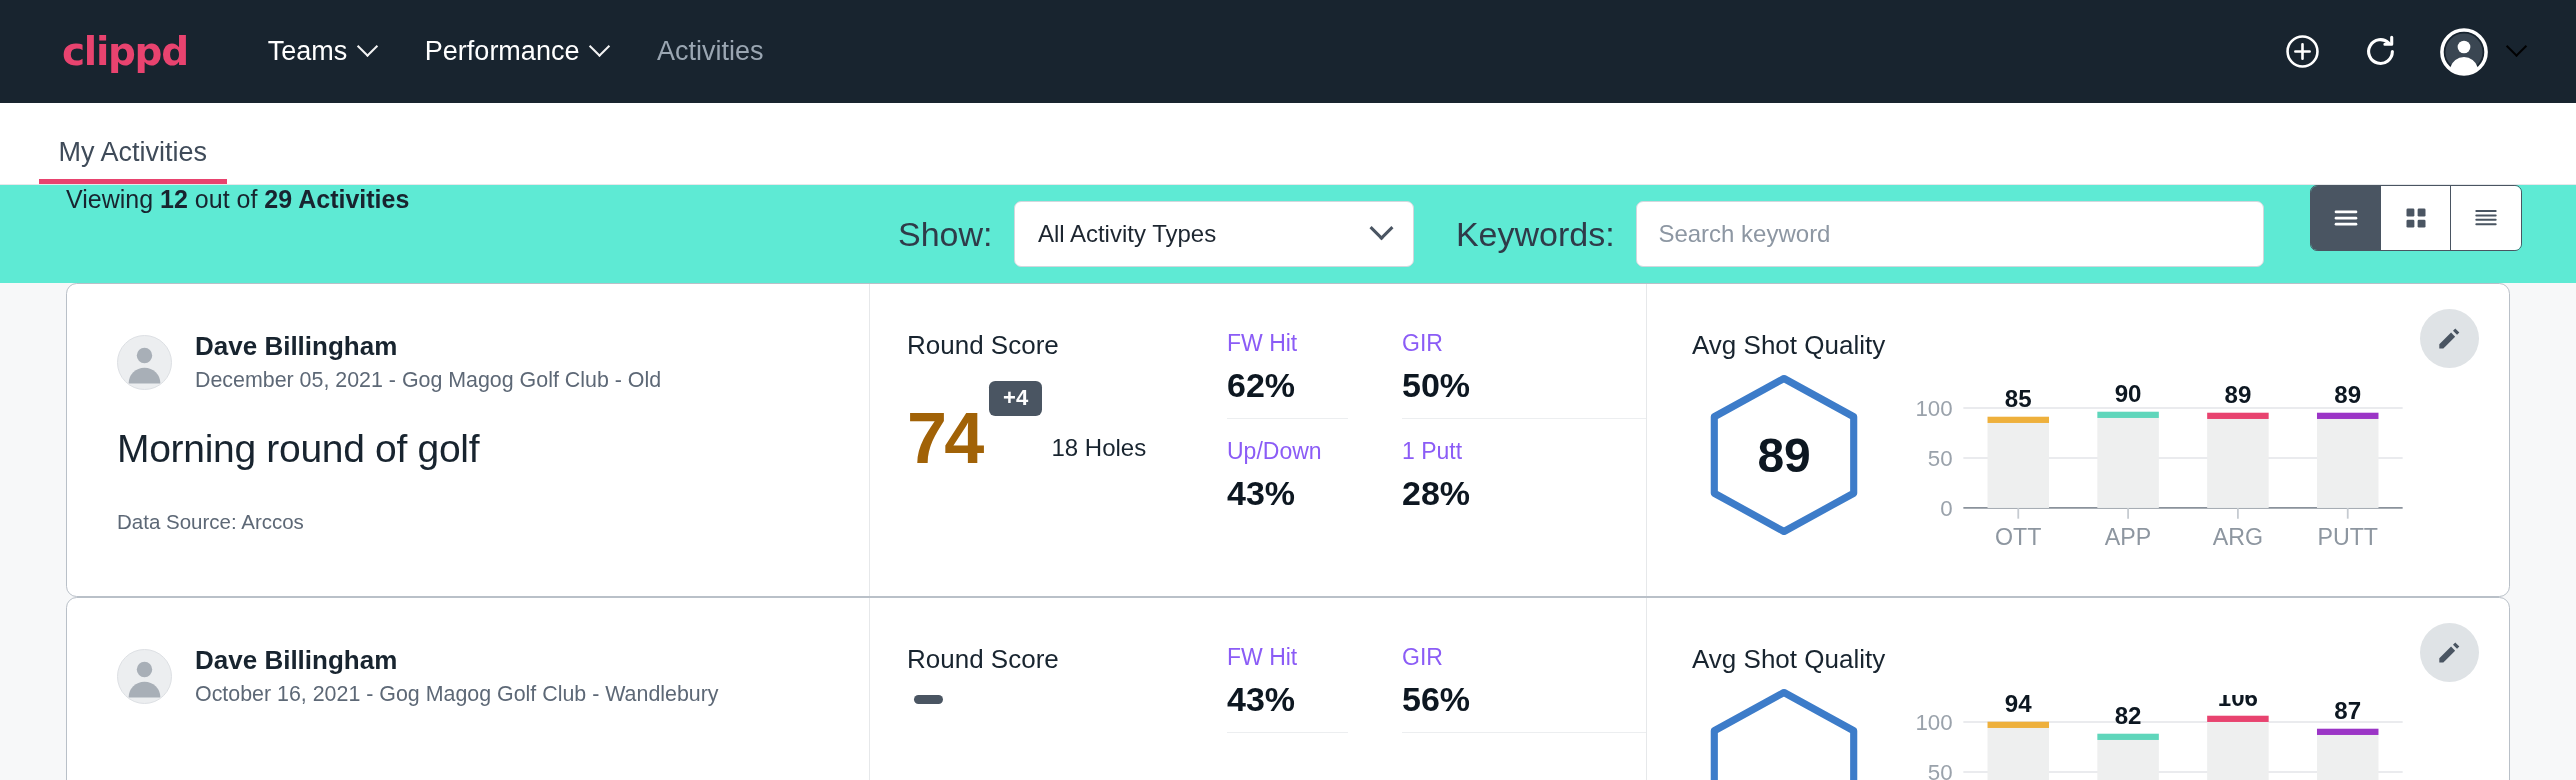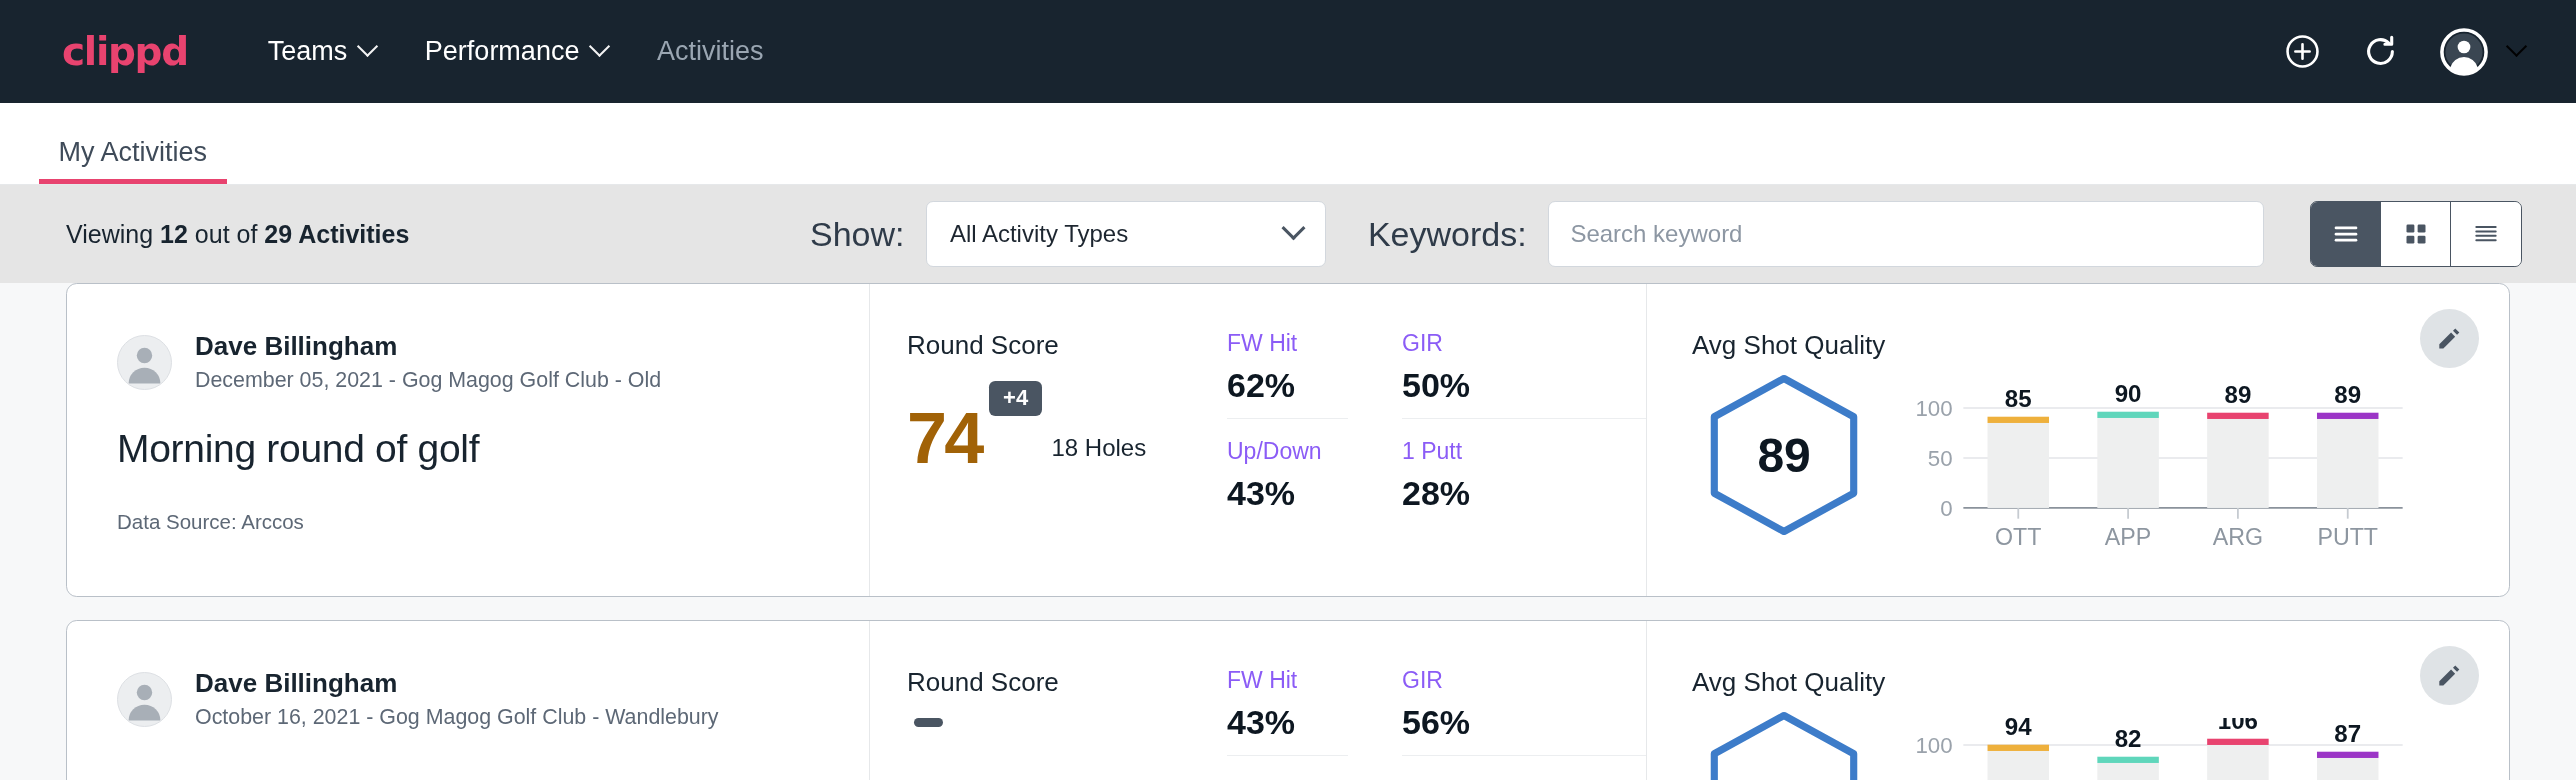--- a/index.html
+++ b/index.html
@@ -77,23 +77,22 @@
     position: absolute;
     left: 0; right: 0; bottom: 0;
     height: 5.4px;
     background: #e8436f;
   }
 
   
   .filterbar {
     height: 98px;
     display: flex;
-    align-items: center;
     padding: 0 54px 0 66px;
-    background: #e5e5e5;
+    background: #5eead4;
   }
   .viewing { font-size: 25px; color: #18242f; white-space: nowrap; }
   .viewing b { font-weight: bold; }
 
   .showgrp {
     display: flex;
     align-items: center;
     gap: 21.4px;
     margin-left: auto;
   }
@@ -117,21 +116,21 @@
     border-bottom: 3.6px solid #4a5562;
     transform: rotate(45deg) translate(-4.5px,-4.5px);
   }
   .kwgrp {
     display: flex;
     align-items: center;
     gap: 21.4px;
     margin-left: 42px;
   }
   .search {
-    width: 716px; height: 66px;
+    width: 628px; height: 66px;
     background: #fff;
     border: 0.9px solid #d2d7dd;
     border-radius: 7.1px;
     padding: 0 21.4px;
     font-size: 24px;
     color: #1d2630;
     font-family: "Liberation Sans", sans-serif;
     outline: none;
   }
   .search::placeholder { color: #8d97a3; }
@@ -156,21 +155,20 @@
   .vbtn:last-child { border-right: none; }
   .vbtn.active { background: #4a5562; }
 
   
   .cards { padding: 0 66px; }
   .card {
     background: #fff;
     border: 0.9px solid #b9c0c8;
     border-radius: 10.7px;
     height: 314px;
-    margin-bottom: 23px;
     display: flex;
     align-items: stretch;
     position: relative;
     overflow: hidden;
   }
 
   .col-info {
     width: 803px;
     padding: 46px 0 0 50px;
     border-right: 0.9px solid #e6e8ea;

